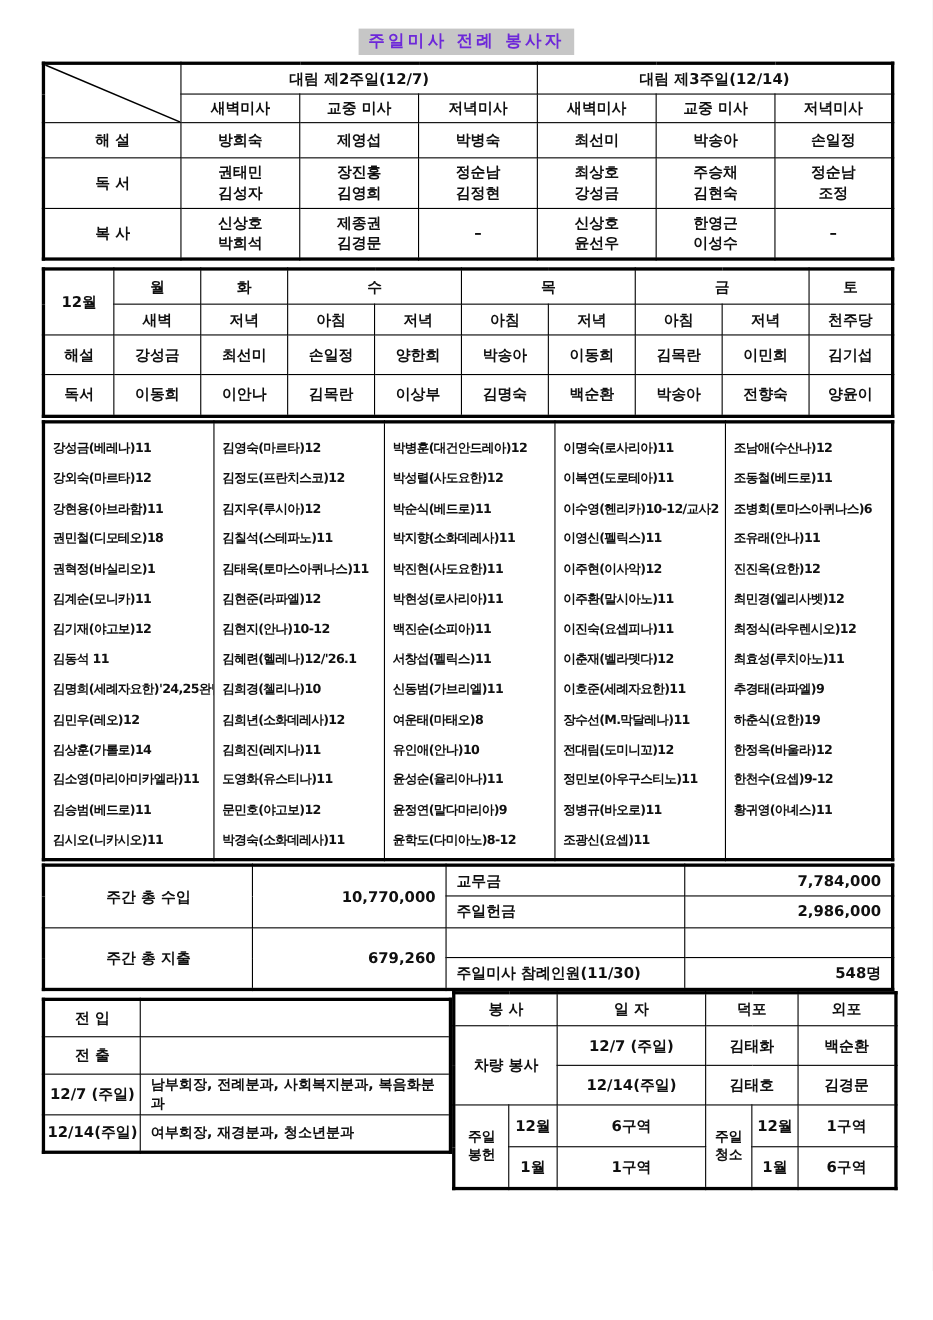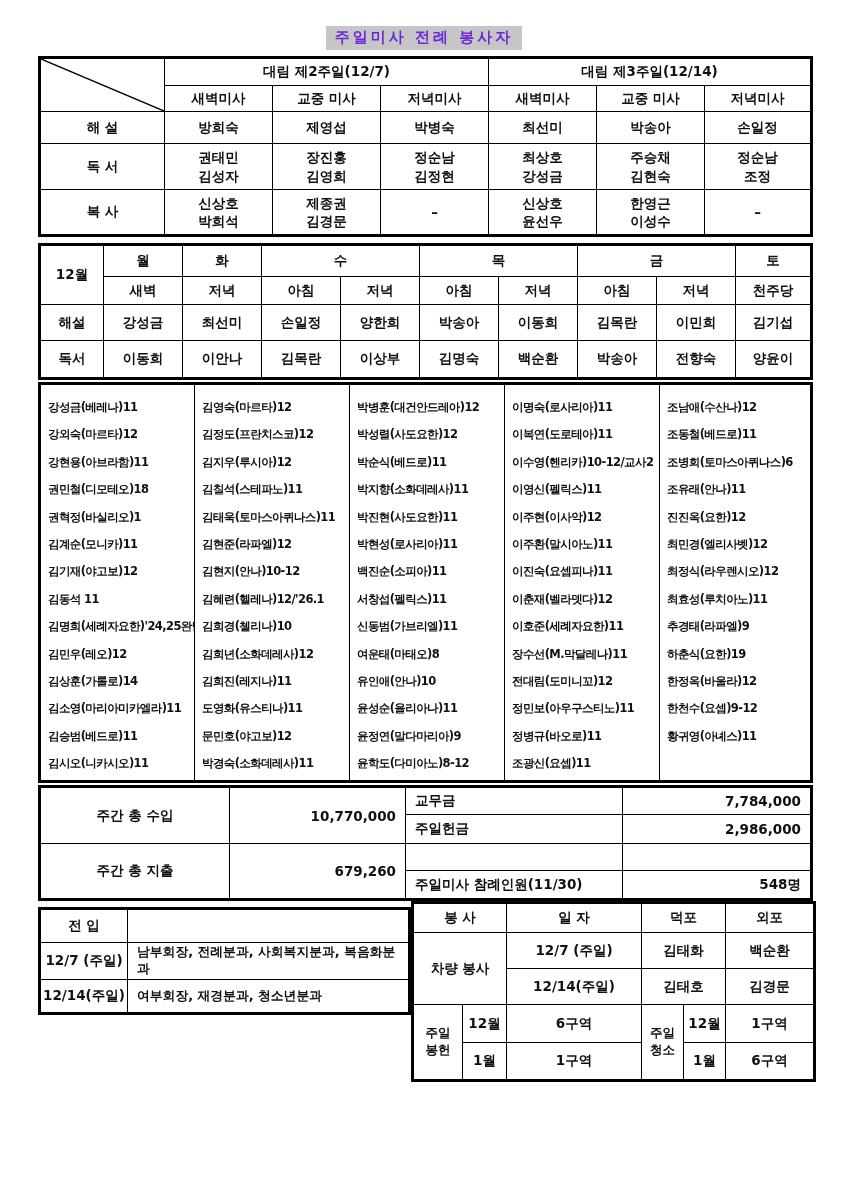--- a/index.html
+++ b/index.html
@@ -326,20 +326,24 @@
         <colgroup>
             <col style="width:88px">
             <col style="width:282px">
           </colgroup>
         <tbody>
             <tr class="h34">
           <td>전 입</td>
           <td></td>
         </tr>
         <tr class="h34">
+          <td>전 출</td>
+          <td></td>
+        </tr>
+        <tr class="h34">
           <td>12/7 (주일)</td>
           <td class="lft" style="font-size:12.8px">남부회장, 전례분과, 사회복지분과, 복음화분과</td>
         </tr>
         <tr class="h34">
           <td>12/14(주일)</td>
           <td class="lft" style="font-size:12.8px">여부회장, 재경분과, 청소년분과</td>
         </tr>
       </tbody>
         </table>
 

